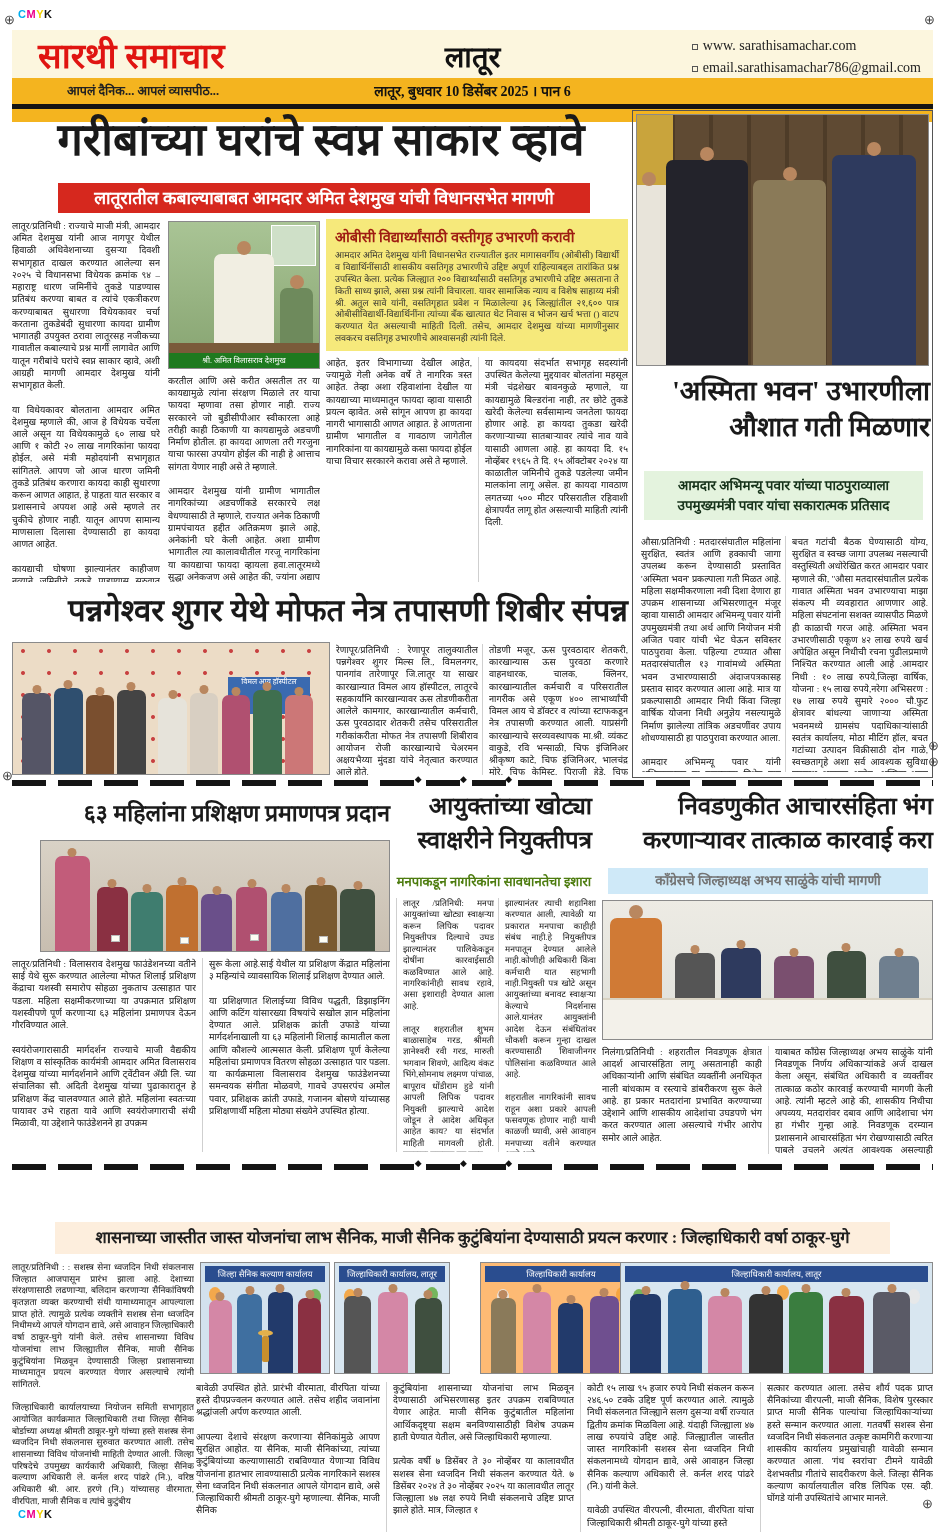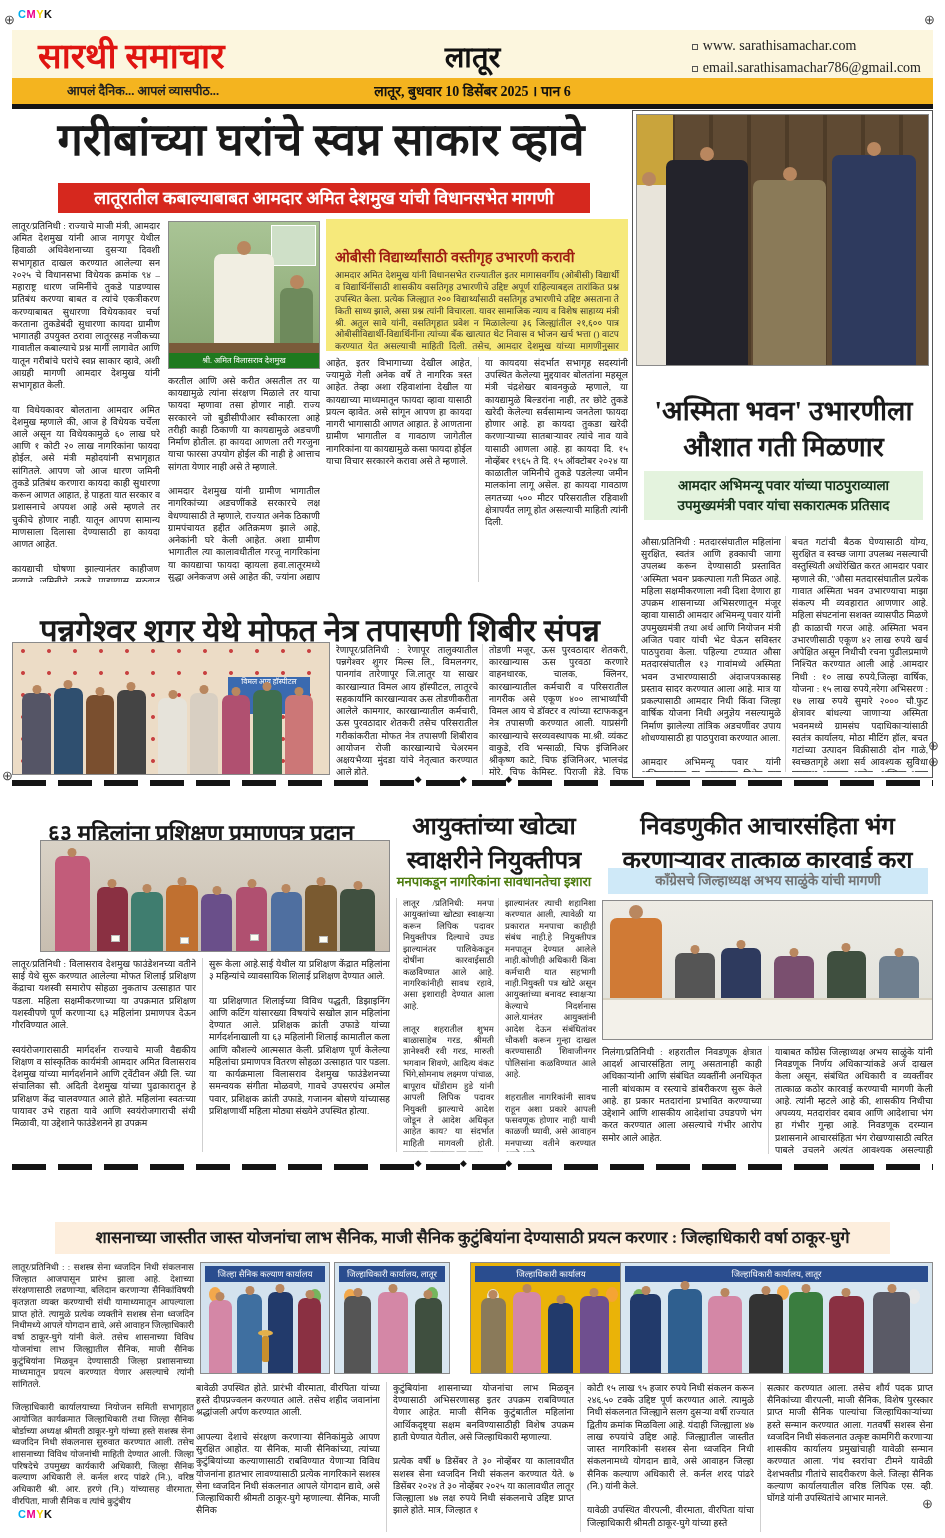--- a/index.html
+++ b/index.html
@@ -9,35 +9,35 @@
   .abs { position:absolute; }
   .regmark { position:absolute; font-size:13px; color:#444; }
   .cmyk { position:absolute; font-size:11px; font-weight:bold; font-family:"Liberation Sans",sans-serif; letter-spacing:0.5px; }
   .cmyk .c{color:#00aeef}.cmyk .m{color:#ec008c}.cmyk .y{color:#f2d000}.cmyk .k{color:#111}
   
   .masthead { left:12px; top:30px; width:921px; height:48px; background:#fcf6de; }
   .paper-name { position:absolute; left:26px; top:1px; font-size:35px; font-weight:bold; color:#e01511; }
   .edition { position:absolute; left:0; right:0; top:6px; text-align:center; font-size:29px; font-weight:bold; color:#111; }
   .contact { position:absolute; right:12px; top:5px; font-size:14px; line-height:1.6; color:#222; text-align:left; }
   .contact .sq { display:inline-block; width:6px; height:6px; border:1px solid #555; margin-right:5px; }
-  .yellowbar { left:12px; top:78px; width:921px; height:26px; background:#f4b41f; }
+  .yellowbar { left:12px; top:78px; width:921px; height:44px; background:#f4b41f; }
   .tagline { position:absolute; left:55px; top:4px; font-size:12.5px; font-weight:bold; color:#222; }
   .dateline { position:absolute; left:0; right:0; top:3px; text-align:center; font-size:14px; font-weight:bold; color:#111; }
   .blackstrip { left:12px; top:104px; width:921px; height:5px; background:#141414; }
   
   .h-lead { left:12px; top:112px; width:618px; height:64px; font-size:45px; font-weight:bold; text-align:center; line-height:1.25; }
   .red-sub { left:58px; top:183px; width:532px; height:30px; background:#d6281e; color:#fff; font-weight:bold;
              font-size:17.5px; text-align:center; line-height:30px; }
-  .h-sec { font-weight:bold; text-align:center; white-space:pre-line;margin-top:20px; }
+  .h-sec { font-weight:bold; text-align:right; white-space:pre-line; }
   
   .col { font-size:9.2px; line-height:1.33; text-align:justify; white-space:pre-line; overflow:hidden; color:#141414; }
   .rule-l { border-left:1px solid #cfcfcf; padding-left:6px; }
   
   .obc-box { background:#f6e97b; padding:7px 9px; overflow:hidden; }
-  .obc-title { font-size:14.5px; font-weight:bold; color:#9e1c12; margin-bottom:4px;margin-top:20px; }
+  .obc-title { font-size:14.5px; font-weight:bold; color:#9e1c12; margin-bottom:4px; }
   .obc-text { font-size:9px; line-height:1.32; text-align:justify; color:#34342e; }
   .green-sub { background:#e4f3de; font-size:13.5px; font-weight:bold; text-align:center; line-height:1.45; padding:5px 4px; color:#16321a; }
   .red-line-sub { color:#4d7c0f; font-weight:bold; font-size:13px; text-align:center; }
   .blue-sub { background:#cfe9f8; font-size:13.5px; font-weight:bold; text-align:center; line-height:26px; color:#737373; }
   .peach-sub { background:#fdeedd; font-size:16.5px; font-weight:bold; text-align:center; line-height:32px; color:#202020; }
   .asmita-box { border:1px solid #555; }
   
   .divider { height:6px; background:repeating-linear-gradient(90deg,#151515 0 34px, transparent 34px 46px); position:relative; }
   .divider::after { content:"◆      ◆      ◆"; position:absolute; left:0; right:0; top:-6px; text-align:center; font-size:9px; color:#111; letter-spacing:18px; }
   
@@ -219,21 +219,21 @@
     <div class="lamp"></div>
   </div>
   <div class="photo" style="left:334px;top:1262px;width:116px;height:112px;background:#d8e6f0">
     <div class="banner">जिल्हाधिकारी कार्यालय, लातूर</div>
     <div class="balloon" style="left:8%;top:24%;background:#f6a23a"></div>
     <div class="balloon" style="right:10%;top:22%;background:#6ab04c"></div>
     <div class="person sm" style="left:8%;width:24%;height:70%;background:#555"></div>
     <div class="person sm" style="left:38%;width:26%;height:74%;background:#d487a6"></div>
     <div class="person sm" style="left:70%;width:24%;height:68%;background:#3f4f3f"></div>
   </div>
-  <div class="photo" style="left:470px;top:1262px;width:162px;height:112px;background:#eab308">
+  <div class="photo" style="left:480px;top:1262px;width:162px;height:112px;background:#fdba74">
     <div class="banner">जिल्हाधिकारी कार्यालय</div>
     <div class="balloon" style="left:10%;top:24%;background:#e8e8e8"></div>
     <div class="balloon" style="right:8%;top:22%;background:#f6a23a"></div>
     <div class="person sm" style="left:6%;width:16%;height:68%;background:#8a7a5a"></div>
     <div class="person sm" style="left:26%;width:18%;height:74%;background:#d487a6"></div>
     <div class="person sm" style="left:48%;width:16%;height:64%;background:#223a6b"></div>
     <div class="person sm" style="left:68%;width:18%;height:70%;background:#6f4f8f"></div>
   </div>
   <div class="photo" style="left:620px;top:1262px;width:313px;height:112px;background:#d8e6f0">
     <div class="banner">जिल्हाधिकारी कार्यालय, लातूर</div>

